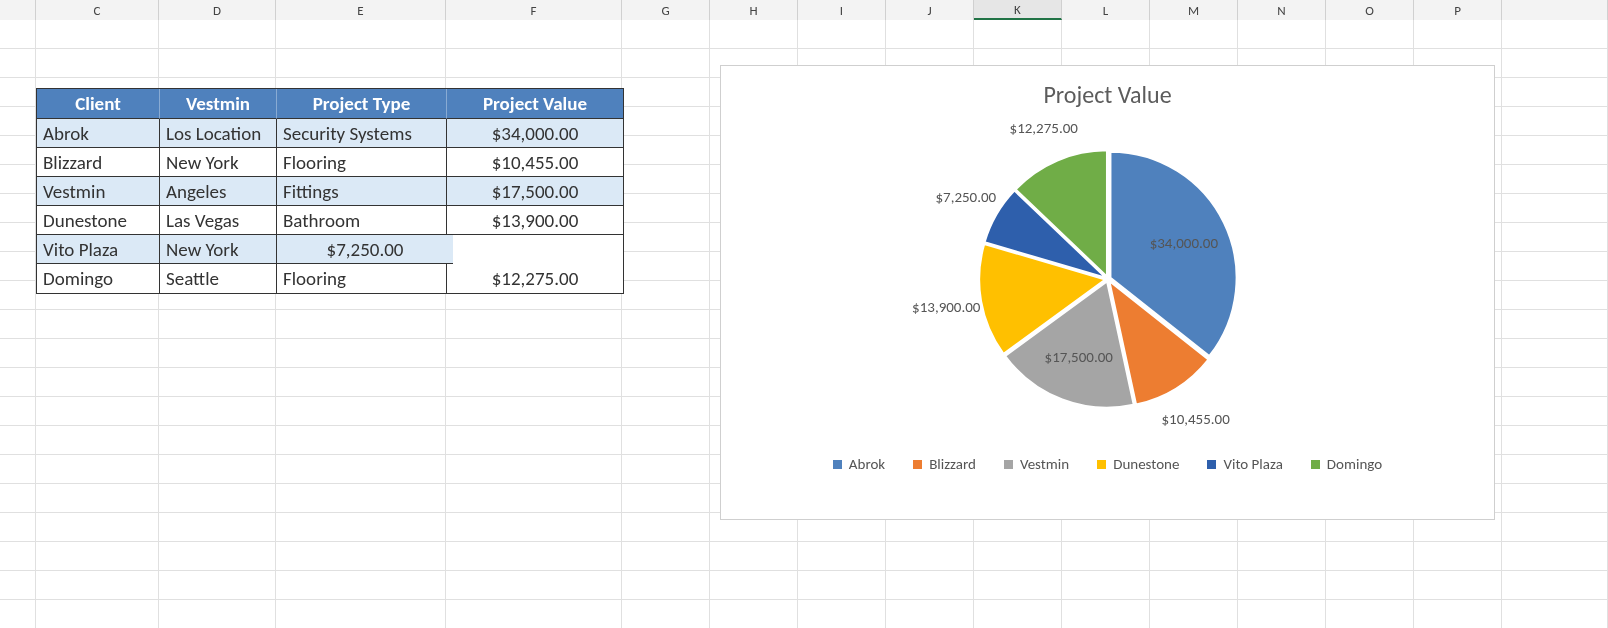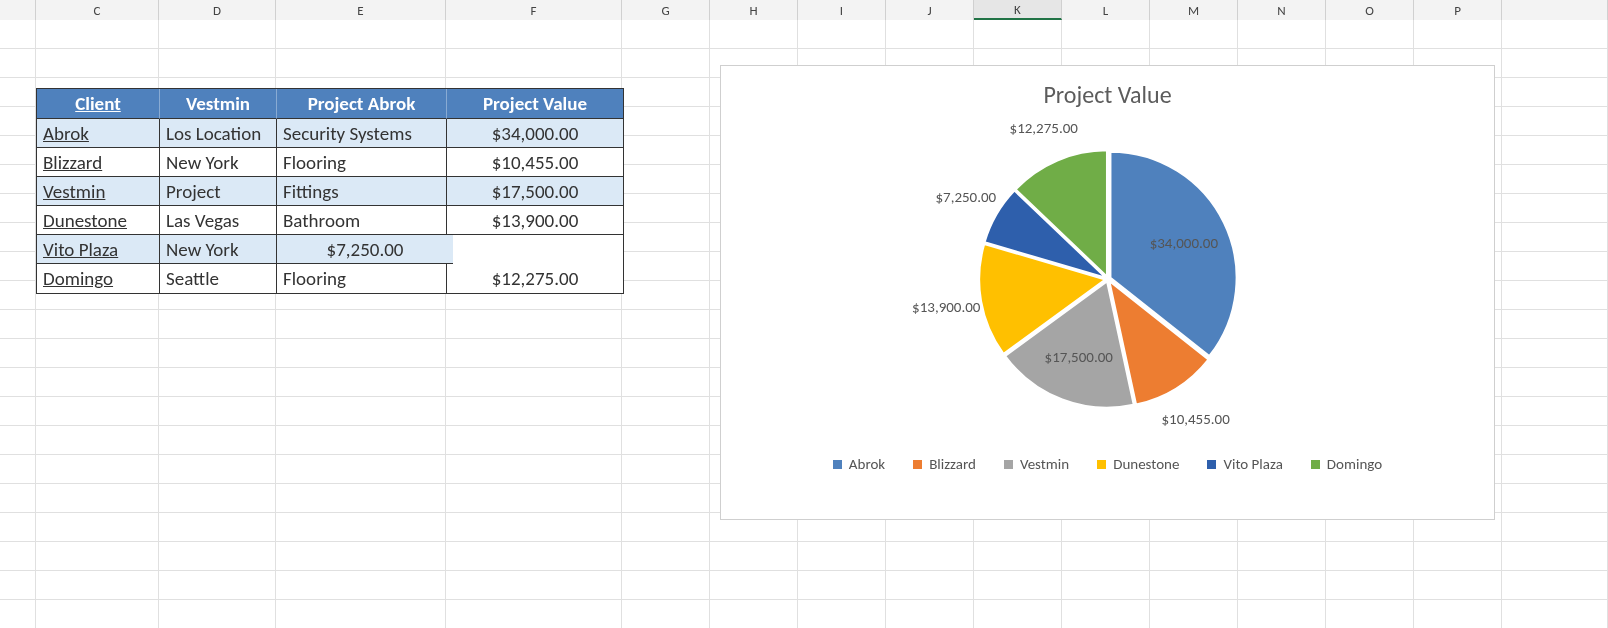--- a/index.html
+++ b/index.html
@@ -102,21 +102,21 @@
     justify-content: center;
     border-right-color: #ffffff55;
     border-bottom: 1px solid #333;
   }
   .data-table .tr.header .td:last-child { border-right: none; }
 
   .data-table .tr.band .td { background: #dbe9f6; }
   .data-table .td.val { justify-content: center; }
 
   
-  .cw-client  { width: 123px; text-decoration: underline; }
+  .cw-client  { width: 123px; }
   .cw-loc     { width: 117px; }
   .cw-type    { width: 170px; }
   .cw-val     { width: 176px; }
 
   
   .chart-box {
     position: absolute;
     top: 65px;
     left: 720px;
     width: 775px;
@@ -574,38 +574,38 @@
         <div class="grid-cell" style="width: 88px;"></div>
         <div class="grid-cell" style="width: 88px;"></div>
         <div class="grid-cell" style="flex: 1 1 0%;"></div>
       </div>
     </div>
 
   <div class="data-table" id="data-table">
       <div class="tr header">
         <div class="td cw-client">Client</div>
         <div class="td cw-loc">Vestmin</div>
-        <div class="td cw-type">Project Abrok</div>
+        <div class="td cw-type">Project Type</div>
         <div class="td cw-val">Project Value</div>
       </div>
       <div class="tr band">
         <div class="td cw-client">Abrok</div>
         <div class="td cw-loc">Los Location</div>
         <div class="td cw-type">Security Systems</div>
         <div class="td cw-val val">$34,000.00</div>
       </div>
       <div class="tr">
         <div class="td cw-client">Blizzard</div>
         <div class="td cw-loc">New York</div>
         <div class="td cw-type">Flooring</div>
         <div class="td cw-val val">$10,455.00</div>
       </div>
       <div class="tr band">
         <div class="td cw-client">Vestmin</div>
-        <div class="td cw-loc">Project</div>
+        <div class="td cw-loc">Angeles</div>
         <div class="td cw-type">Fittings</div>
         <div class="td cw-val val">$17,500.00</div>
       </div>
       <div class="tr">
         <div class="td cw-client">Dunestone</div>
         <div class="td cw-loc">Las Vegas</div>
         <div class="td cw-type">Bathroom</div>
         <div class="td cw-val val">$13,900.00</div>
       </div>
       <div class="tr band">

